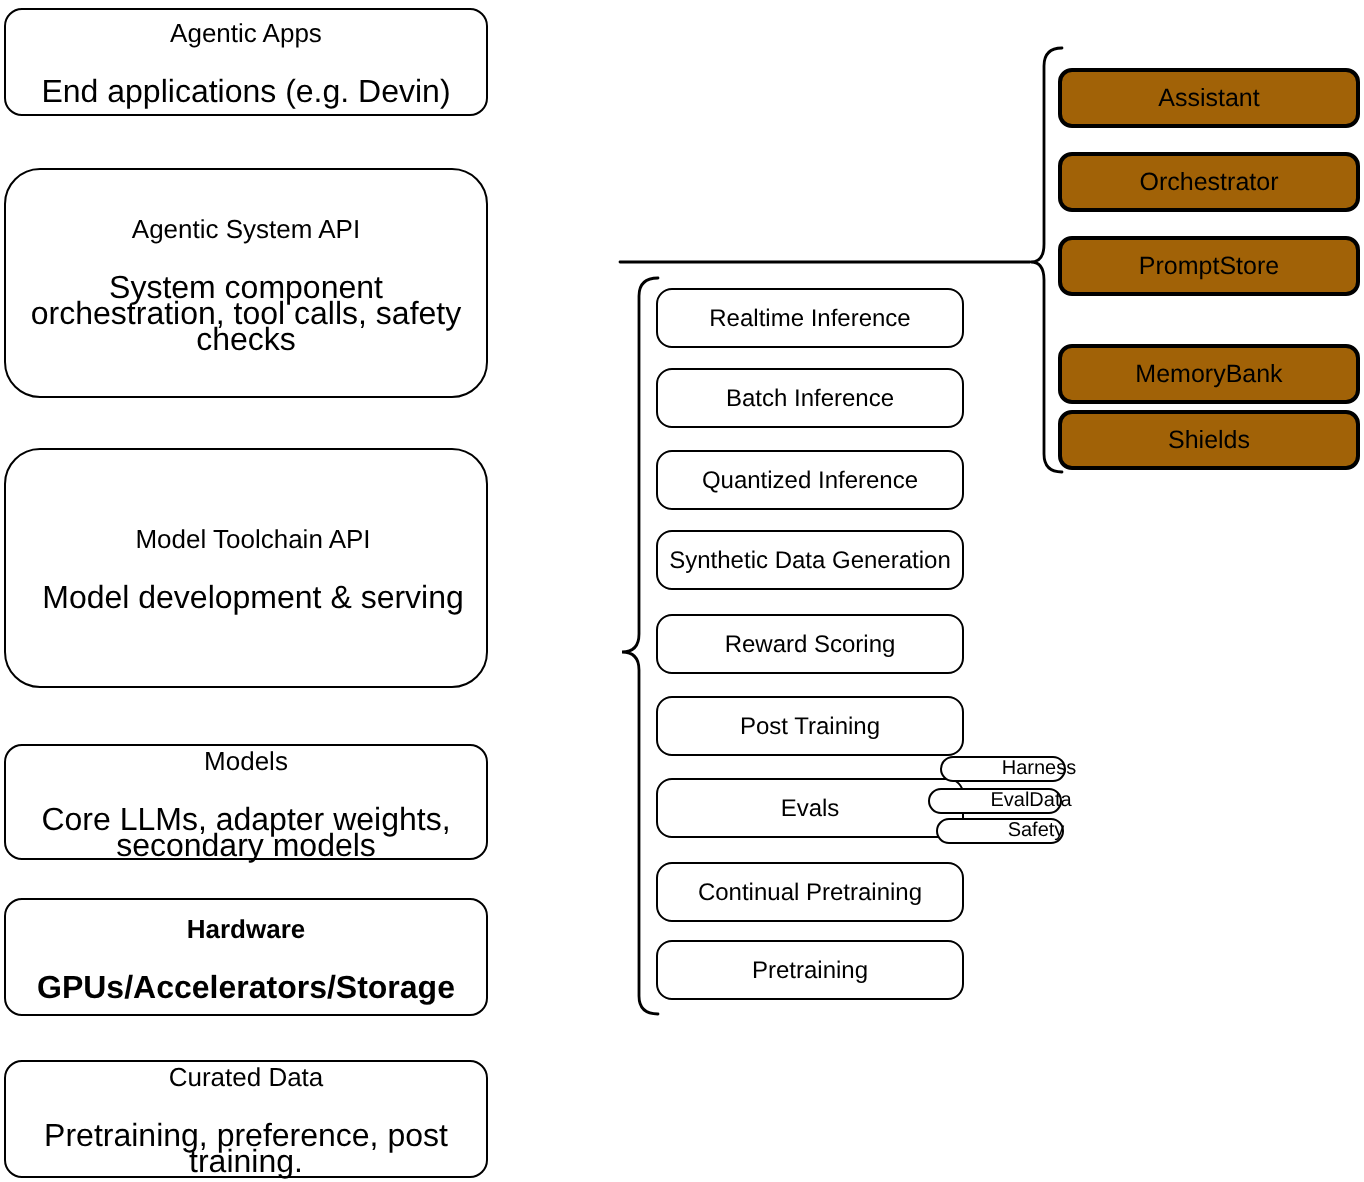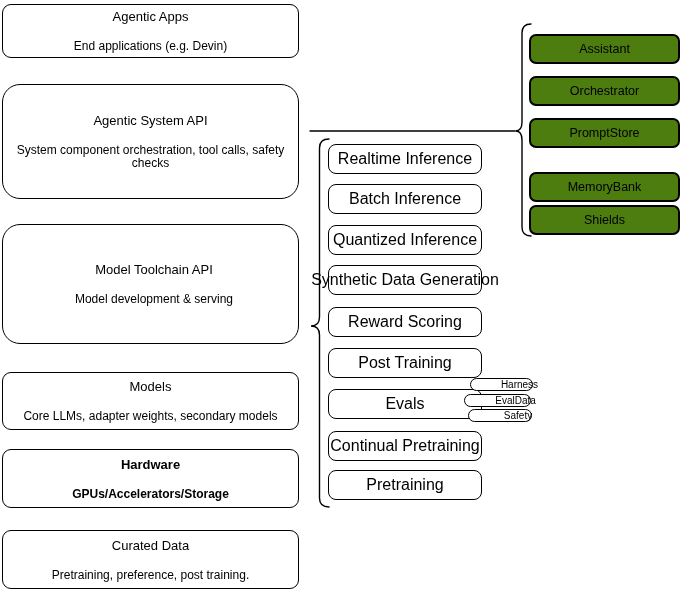--- a/index.html
+++ b/index.html
@@ -20,65 +20,65 @@
     position: absolute;
     left: 0;
     top: 0;
     width: 682px;
     height: 591px;
     pointer-events: none;
   }
   .layer-box {
     position: absolute;
     left: 2px;
-    width: 297px;
+    width: 242px;
     box-sizing: border-box;
     border: 1.3px solid #000000;
     background: #ffffff;
     display: flex;
     flex-direction: column;
     align-items: center;
     justify-content: center;
     text-align: center;
     padding: 2px 4px;
     gap: 13px;
   }
   .layer-title {
     font-size: 13px;
     line-height: 16px;
   }
   .layer-subtitle {
-    font-size: 12px;
+    font-size: 16px;
     line-height: 13px;
     margin-top: 2px;
   }
   .mid-box {
     position: absolute;
     left: 328px;
     width: 154px;
     height: 30px;
     box-sizing: border-box;
     border: 1.5px solid #000000;
     border-radius: 8px;
     background: #ffffff;
     display: flex;
     align-items: center;
     justify-content: center;
-    font-size: 16px;
+    font-size: 12px;
     white-space: nowrap;
   }
   .right-box {
     position: absolute;
     left: 529px;
     width: 151px;
     height: 30px;
     box-sizing: border-box;
     border: 2px solid #000000;
     border-radius: 7px;
-    background: #4d7c0f;
+    background: #a16207;
     display: flex;
     align-items: center;
     justify-content: center;
     font-size: 12.5px;
     white-space: nowrap;
   }
   .pill {
     position: absolute;
     box-sizing: border-box;
     border: 1.5px solid #000000;

